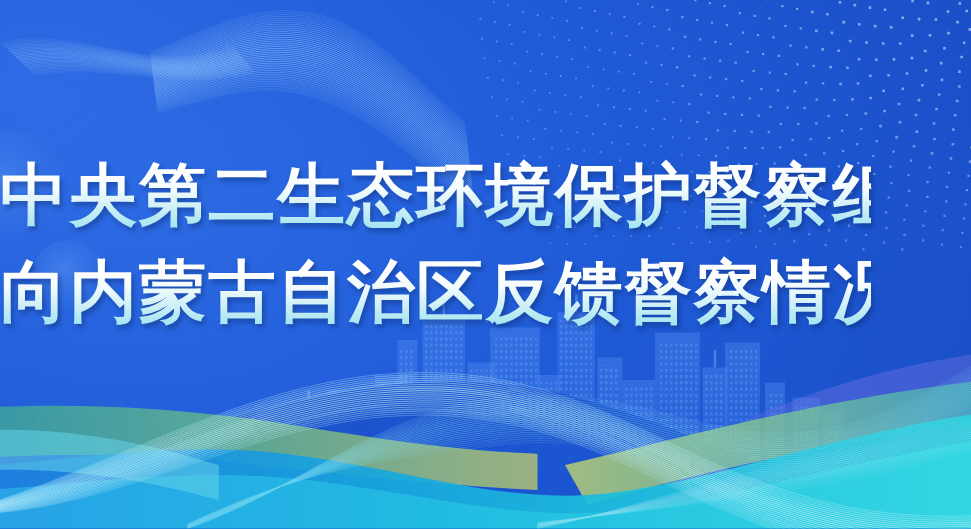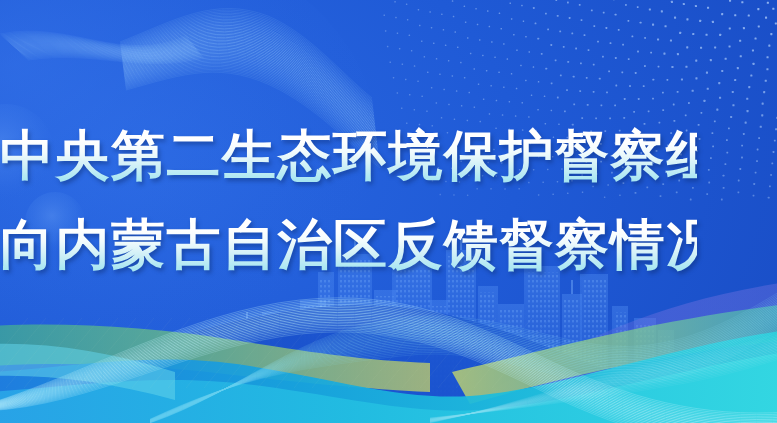--- a/index.html
+++ b/index.html
@@ -48,21 +48,21 @@
         #f2fbfd 46%,
         #cdeff6 66%,
         #a8e6f2 84%,
         #8fdcee 100%);
     -webkit-background-clip: text;
     background-clip: text;
     color: transparent;
     -webkit-text-fill-color: transparent;
     filter: drop-shadow(2px 3px 2px rgba(8, 34, 96, 0.40));
   }
-  .hl-line.second { margin-top: 15px; }
+  .hl-line.second { margin-top: 4px; }
 
   
   #watermark {
     position: absolute;
     left: 0; bottom: 6px;
     width: 777px;
     text-align: center;
     font-size: 11px;
     letter-spacing: 3px;
     color: rgba(255,255,255,0.16);

